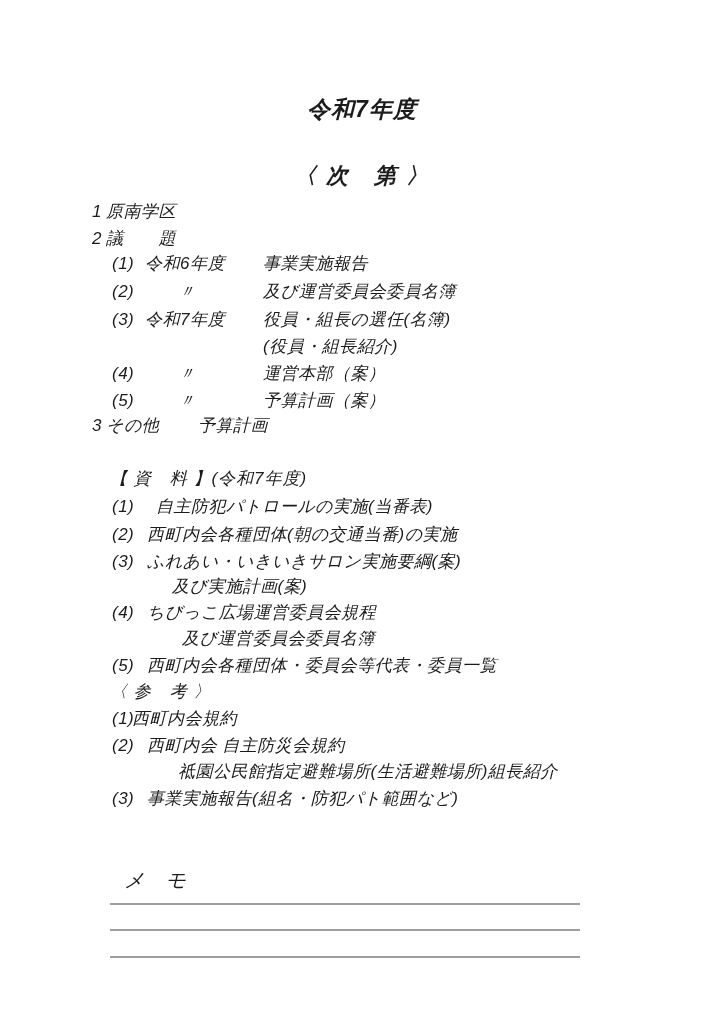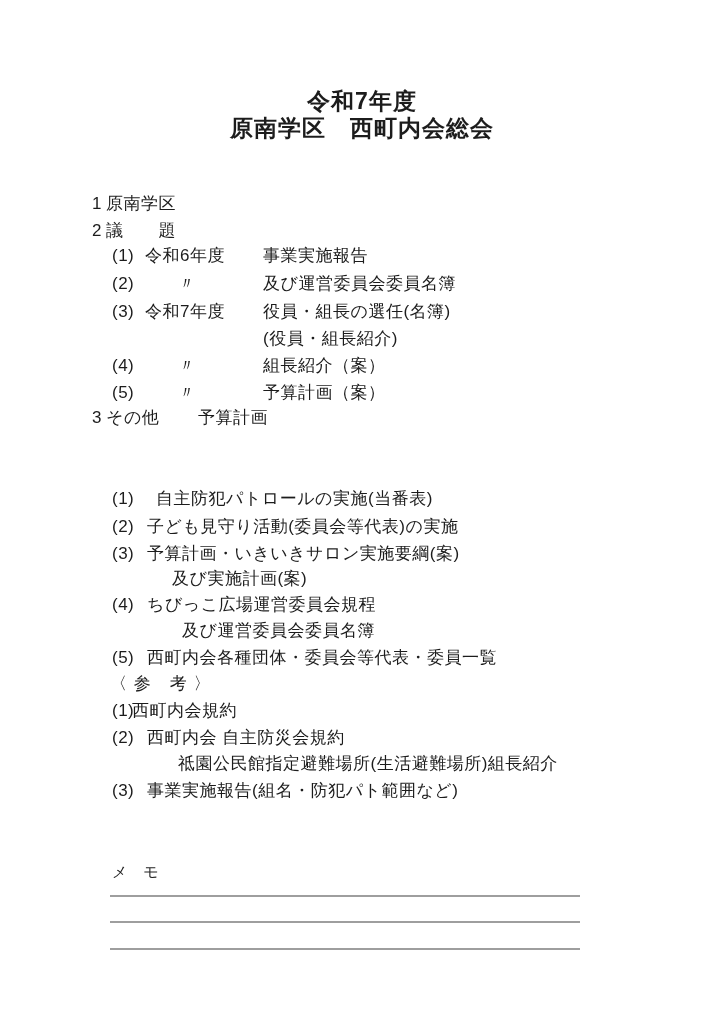--- a/index.html
+++ b/index.html
@@ -1,37 +1,37 @@
 <!DOCTYPE html>
 <html lang="ja" style="--bg: #ffffff; --text: #1c1c1c; --memoline: #9e9e9e;"><head>
 <meta charset="utf-8">
 <style>
   html,body { margin:0; padding:0; background:var(--bg,#ffffff); }
   .page {
-    position:relative; width:724px; height:960px; margin:8px auto;
+    position:relative; width:724px; height:960px; margin:16px auto;
     background:var(--bg,#ffffff); color:var(--text,#1c1c1c);
-    font-family:"Liberation Sans", sans-serif; overflow:hidden;
+    font-family:"Liberation Sans", sans-serif; overflow:hidden;font-style:italic;
   }
   .t { position:absolute; white-space:pre; font-size:17px; line-height:20px; font-weight:500; letter-spacing:0.5px; }
   .center { left:0; right:0; text-align:center; }
   .title { font-size:23px; line-height:27px; font-weight:600; letter-spacing:1px; }
   .subtitle { font-size:22px; line-height:26px; font-weight:600; letter-spacing:2px; }
   .heading { letter-spacing:1px; }
   .ditto { left:145px; width:84px; text-align:center; }
   .yearcol { left:145px; }
   .memo-line { position:absolute; left:110px; width:470px; height:0; border-top:2px solid var(--memoline,#9e9e9e); }
   .pageno { font-size:14px; }
 </style>
 </head>
 <body>
 
 <div class="page">
 
   <div class="t center title" style="top:80px">令和7年度</div>
-  <div class="t center title" style="top:107px">原南学区　西町内会総会</div>
+  <div class="t center subtitle" style="top:147px">〈 次　第 〉</div>
 
   <div>
     <span class="t" style="left:92px;top:186px">1</span>
     <span class="t" style="left:106px;top:186px">原南学区</span>
   </div>
 
   <div>
     <span class="t" style="left:92px;top:213px">2</span>
     <span class="t" style="left:106px;top:213px">議　　題</span>
   </div>
@@ -48,46 +48,47 @@
   </div>
   <div>
     <span class="t" style="left:112px;top:294px">(3)</span>
     <span class="t yearcol" style="top:294px">令和7年度</span>
     <span class="t" style="left:263px;top:294px">役員・組長の選任(名簿)</span>
     <span class="t" style="left:263px;top:321px">(役員・組長紹介)</span>
   </div>
   <div>
     <span class="t" style="left:112px;top:348px">(4)</span>
     <span class="t ditto" style="top:348px">〃</span>
-    <span class="t" style="left:263px;top:348px">組長紹介（案）</span>
+    <span class="t" style="left:263px;top:348px">運営本部（案）</span>
   </div>
   <div>
     <span class="t" style="left:112px;top:375px">(5)</span>
     <span class="t ditto" style="top:375px">〃</span>
     <span class="t" style="left:263px;top:375px">予算計画（案）</span>
   </div>
 
   <div>
     <span class="t" style="left:92px;top:400px">3</span>
     <span class="t" style="left:106px;top:400px">その他</span>
     <span class="t" style="left:198px;top:400px">予算計画</span>
   </div>
 
+  <div class="t heading" style="left:110px;top:453px">【 資　料 】(令和7年度)</div>
 
   <div>
     <span class="t" style="left:112px;top:481px">(1)</span>
     <span class="t" style="left:156px;top:481px">自主防犯パトロールの実施(当番表)</span>
   </div>
   <div>
     <span class="t" style="left:112px;top:509px">(2)</span>
-    <span class="t" style="left:147px;top:509px">子ども見守り活動(委員会等代表)の実施</span>
+    <span class="t" style="left:147px;top:509px">西町内会各種団体(朝の交通当番)の実施</span>
   </div>
   <div>
     <span class="t" style="left:112px;top:536px">(3)</span>
-    <span class="t" style="left:147px;top:536px">予算計画・いきいきサロン実施要綱(案)</span>
+    <span class="t" style="left:147px;top:536px">ふれあい・いきいきサロン実施要綱(案)</span>
     <span class="t" style="left:172px;top:561px">及び実施計画(案)</span>
   </div>
   <div>
     <span class="t" style="left:112px;top:587px">(4)</span>
     <span class="t" style="left:147px;top:587px">ちびっこ広場運営委員会規程</span>
     <span class="t" style="left:182px;top:613px">及び運営委員会委員名簿</span>
   </div>
   <div>
     <span class="t" style="left:112px;top:640px">(5)</span>
     <span class="t" style="left:147px;top:640px">西町内会各種団体・委員会等代表・委員一覧</span>
@@ -102,20 +103,20 @@
   <div>
     <span class="t" style="left:112px;top:720px">(2)</span>
     <span class="t" style="left:147px;top:720px">西町内会 自主防災会規約</span>
     <span class="t" style="left:178px;top:746px">祗園公民館指定避難場所(生活避難場所)組長紹介</span>
   </div>
   <div>
     <span class="t" style="left:112px;top:773px">(3)</span>
     <span class="t" style="left:147px;top:773px">事業実施報告(組名・防犯パト範囲など)</span>
   </div>
 
-  <div class="t" style="left:112px;top:854px;font-size:15px">メ　モ</div>
+  <div class="t" style="left:124px;top:854px;font-size:20px">メ　モ</div>
   <div class="memo-line" style="top:887px"></div>
   <div class="memo-line" style="top:913px"></div>
   <div class="memo-line" style="top:940px"></div>
 
   <div class="t center pageno" style="top:969px">（1）</div>
 
 </div>
 
 </body></html>

